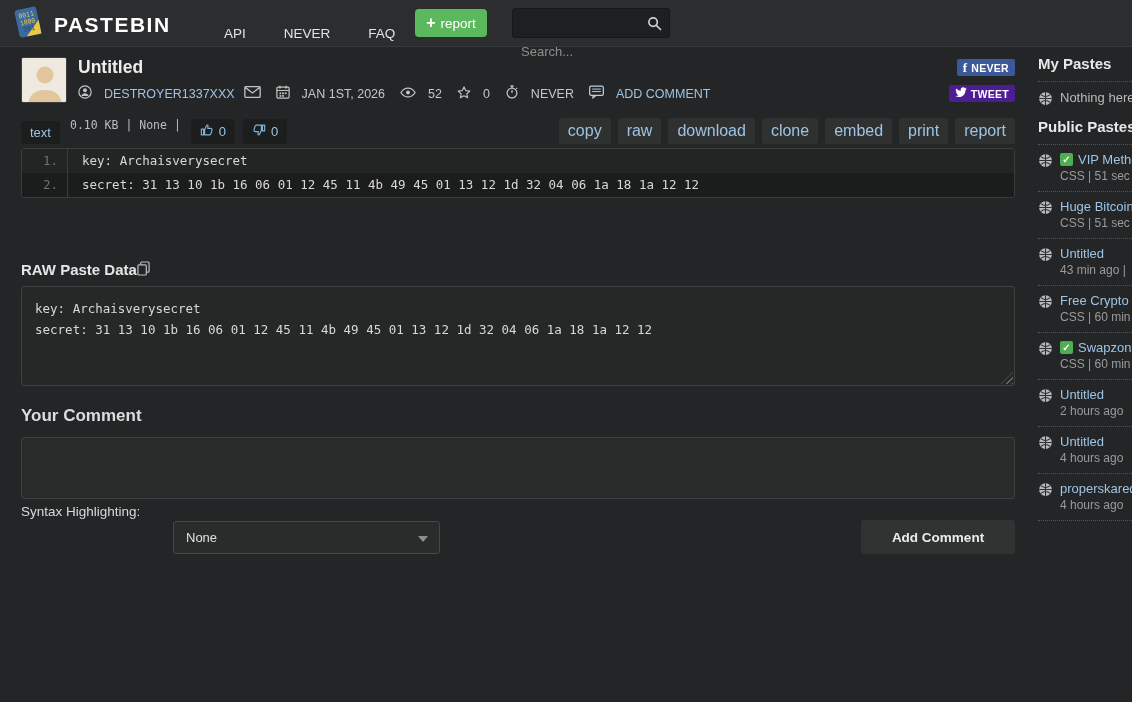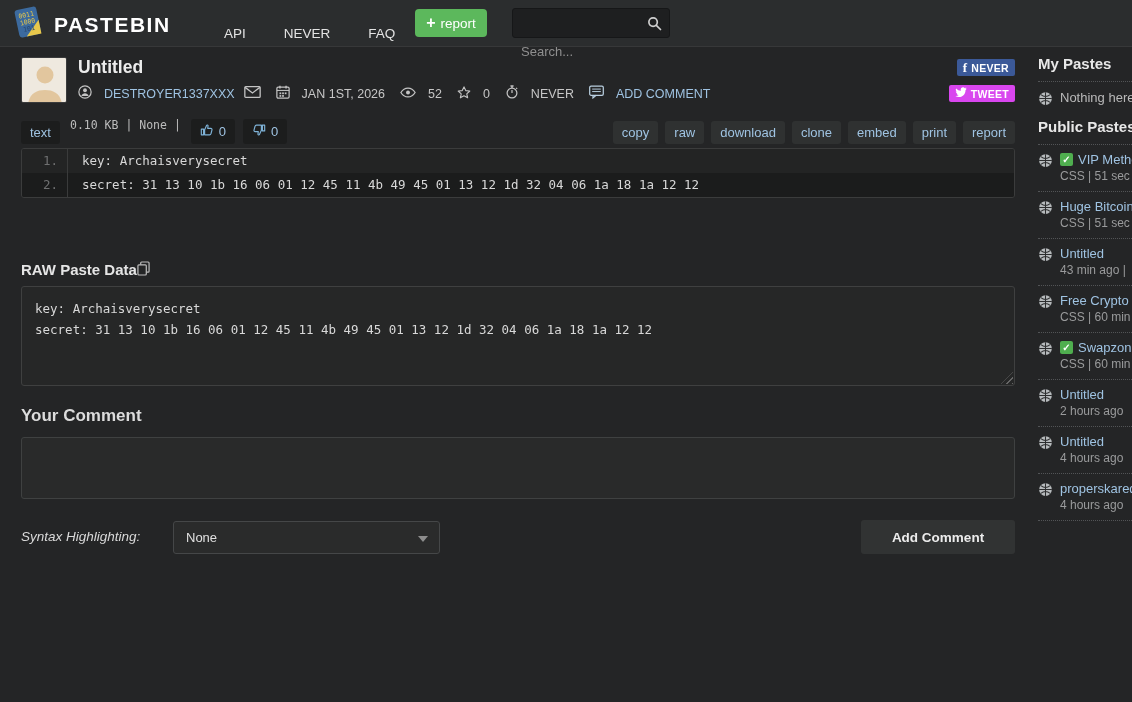--- a/index.html
+++ b/index.html
@@ -23,49 +23,49 @@
   
   .paste-head { position:absolute; left:21px; top:57px; width:994px; height:50px; }
   .avatar { position:absolute; left:0; top:0; width:46px; height:46px; border-radius:2px; overflow:hidden; border:1px solid #3a3b3c; }
   .paste-title { position:absolute; left:57px; top:0; font-size:17.5px; font-weight:bold; color:#ececec; }
   .meta-row { position:absolute; left:57px; top:28px; display:flex; align-items:center; gap:9px; font-size:12.5px; color:#c6c6c6; white-space:nowrap; }
   .meta-row .grp { display:flex; align-items:center; gap:12px; }
   .meta-row a { color:#9fc3e2; text-decoration:none; cursor:pointer; }
   .social { position:absolute; right:0; top:2px; display:flex; flex-direction:column; gap:9px; align-items:flex-end; }
   .soc-btn { display:flex; align-items:center; gap:4px; height:17px; padding:0 6px; border-radius:2px; color:#fff; font-size:10.5px; font-weight:bold; cursor:pointer; letter-spacing:.3px; }
   .soc-btn.fb { background:#3b5998; }
-  .soc-btn.tw { background:#d946ef;margin-left:39px; }
+  .soc-btn.tw { background:#4c1d95;margin-left:39px; }
   .fb-f { font-family:"Liberation Serif",serif; font-weight:bold; font-size:13px; line-height:1; }
 
   
   .info-bar { position:absolute; left:21px; top:118px; width:994px; height:26px; display:flex; align-items:flex-end; }
   .badge-dark { background:#1c1d1d; border-radius:3px; padding:4px 9px; color:#9fc3e2; font-size:13px; display:flex; align-items:center; gap:5px; }
   .meta-mono { font-family:"DejaVu Sans Mono",monospace; font-size:11.5px; color:#bdbdbd; margin:12px 10px; }
   .vote { margin-right:8px; cursor:pointer; }
   .actions { margin-left:auto; display:flex; gap:7px; }
-  .actions .act { background:#2f3131; border-radius:3px; padding:4px 9px; color:#9fc3e2; font-size:13px; cursor:pointer; }
+  .actions .act { background:#2f3131; border-radius:3px; padding:4px 9px; color:#9fc3e2; font-size:16px; cursor:pointer; }
 
   
   .code { position:absolute; left:21px; top:148px; width:994px; border:1px solid #3b3c3c; border-radius:3px; list-style:none; overflow:hidden; font-family:"DejaVu Sans Mono",monospace; font-size:12.5px; }
   .code li { display:flex; height:24px; line-height:24px; }
   .code li:nth-child(odd) { background:#232424; }
   .code li:nth-child(even) { background:#1b1c1c; }
   .code .ln { width:46px; flex:0 0 46px; text-align:right; padding-right:9px; color:#6f7071; border-right:1px solid #3a3b3b; cursor:pointer; }
   .code .ct { padding-left:14px; color:#d8d8d8; white-space:pre; }
 
   
   .raw-head { position:absolute; left:21px; top:259px; display:flex; align-items:center; gap:0; font-size:15px; font-weight:bold; color:#e5e5e5; }
   .raw-head .copy-ic { cursor:pointer; margin-top:2px; }
   textarea.rawdata { position:absolute; left:21px; top:286px; width:994px; height:100px; background:#262727; border:1px solid #3f4040; border-radius:3px; resize:none; color:#d8d8d8; font-family:"DejaVu Sans Mono",monospace; font-size:12.5px; line-height:21px; padding:11px 13px; outline:none; }
   .grip { position:absolute; left:1001px; top:372px; width:12px; height:12px; clip-path:polygon(100% 0,100% 100%,0 100%); background:repeating-linear-gradient(-45deg,#666 0 1px,transparent 1px 4px); pointer-events:none; }
 
   
   .your-comment { position:absolute; left:21px; top:406px; font-size:17px; font-weight:bold; color:#dcdcdc; }
   textarea.comment { position:absolute; left:21px; top:437px; width:994px; height:62px; background:#292a2a; border:1px solid #3f4141; border-radius:3px; resize:none; outline:none; color:#d8d8d8; font-family:"Liberation Sans",sans-serif; font-size:13px; padding:8px 10px; }
-  .syntax-label { position:absolute; left:21px; top:529px; font-size:13.5px; color:#d9d9d9;font-style:italic; }
+  .syntax-label { position:absolute; left:21px; top:504px; font-size:13.5px; color:#d9d9d9; }
   .syntax-select { position:absolute; left:173px; top:521px; width:267px; height:33px; background:#2a2b2b; border:1px solid #454748; border-radius:3px; color:#e0e0e0; font-size:13px; line-height:31px; padding-left:12px; cursor:pointer; }
   .syntax-select .tri { position:absolute; right:11px; top:14px; width:0; height:0; border-left:5px solid transparent; border-right:5px solid transparent; border-top:6px solid #8d8d8d; }
   .add-comment-btn { position:absolute; left:861px; top:520px; width:154px; height:34px; background:#313333; border:none; border-radius:3px; color:#ececec; font-size:13.5px; font-weight:bold; font-family:"Liberation Sans",sans-serif; cursor:pointer; }
 
   
   .sidebar { position:absolute; left:1038px; top:55px; width:240px; }
   .sb-h { font-size:15px; font-weight:bold; color:#e8e8e8; padding-bottom:9px; border-bottom:1px dotted #525456; }
   .sb-row { display:flex; align-items:flex-start; gap:7px; padding:8px 0; }
   .sb-row .txt { color:#b9b9b9; font-size:13px; line-height:16px; }
   .sb-item { display:flex; align-items:flex-start; gap:7px; padding:7px 0 8px 0; border-bottom:1px dotted #525456; }

